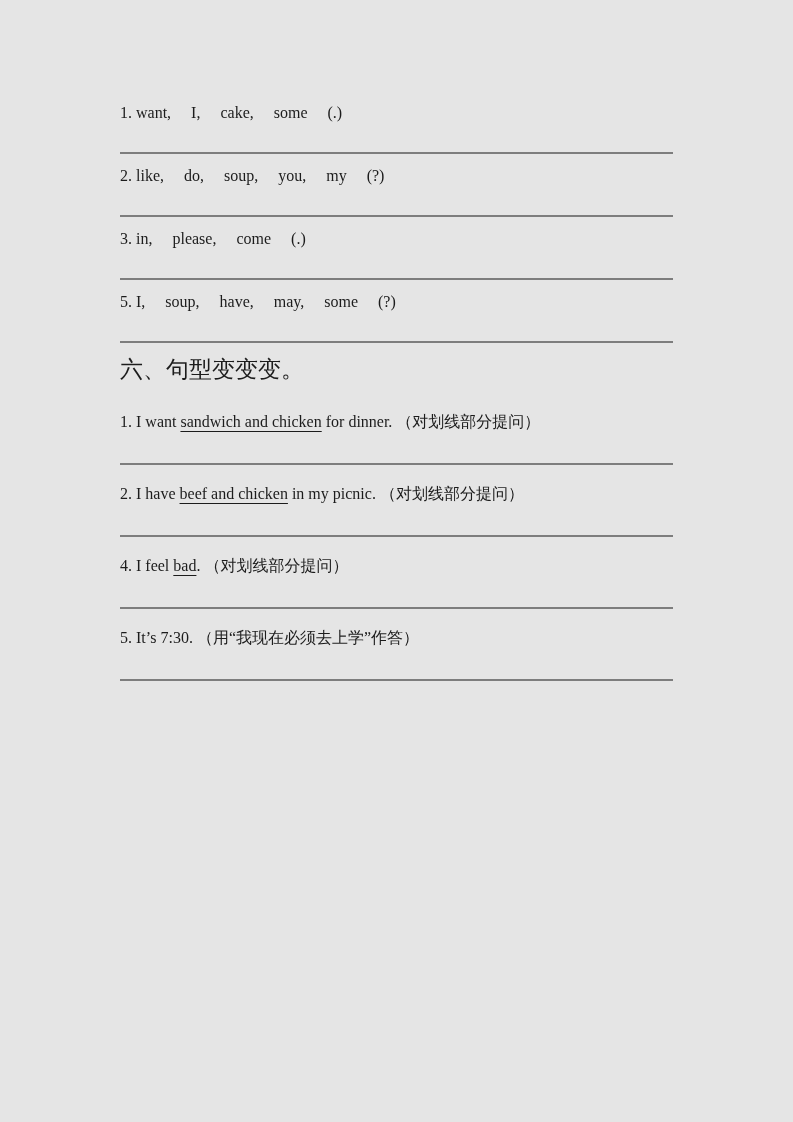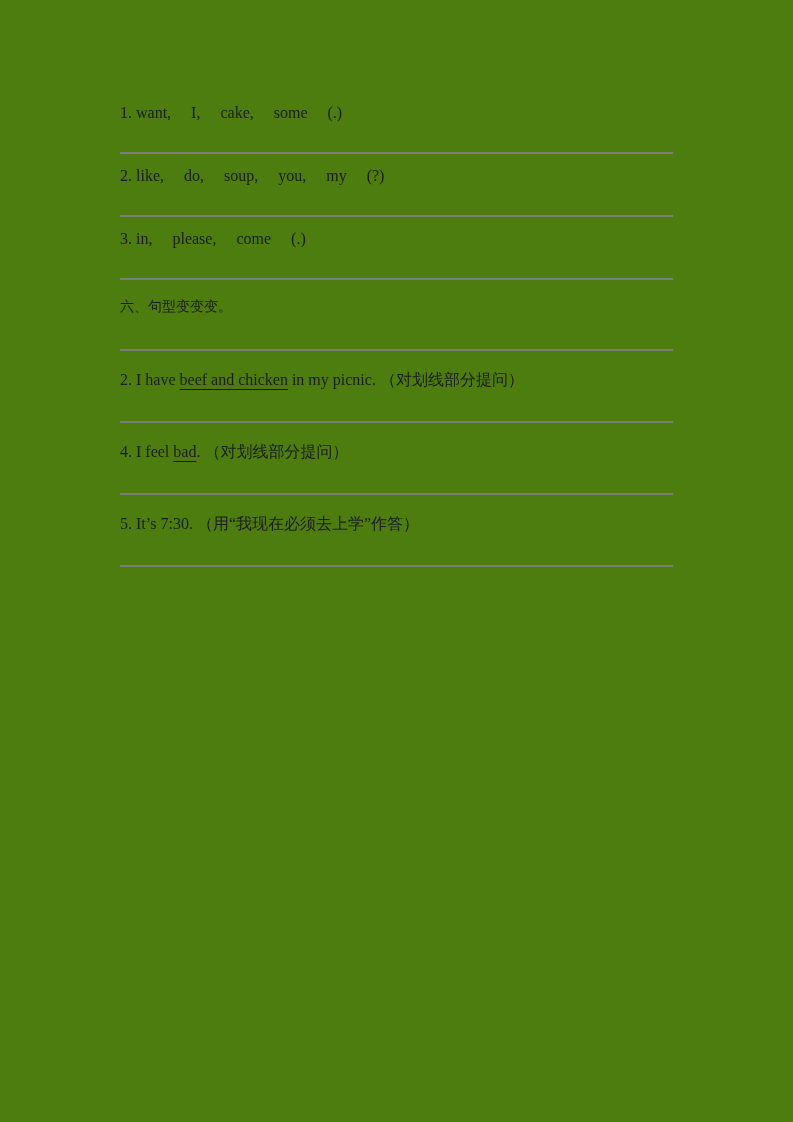--- a/index.html
+++ b/index.html
@@ -4,21 +4,21 @@
 <style>
   html, body {
     margin: 0;
     padding: 0;
     background: #ffffff;
   }
   .page {
     position: relative;
     width: 793px;
     height: 1122px;
-    background: #4d7c0f;
+    background: #e5e5e5;
     font-family: "Liberation Serif", "DejaVu Serif", serif;
     font-size: 16px;
     color: #1c1c1c;
     overflow: hidden;
   }
   .content {
     padding: 103px 120px 0 120px;
   }
   .q-text {
     white-space: pre;
@@ -26,21 +26,21 @@
   }
   .blank-line {
     height: 0;
     border-bottom: 2px solid #7d7d7d;
     margin-top: 29px;
   }
   .row5 { margin-bottom: 12px; }
   .row6 { margin-bottom: 19px; }
   .row6 .blank-line { margin-top: 31px; }
   .section-heading {
-    font-size: 14px;
+    font-size: 23px;
     line-height: 22px;
     margin: 16px 0 31px 0;
     white-space: pre;
   }
   .u {
     text-decoration: underline;
     text-underline-offset: 4px;
     text-decoration-thickness: 1px;
   }
 </style>
@@ -55,24 +55,29 @@
       <div class="blank-line"></div>
     </div>
     <div class="row5">
       <div class="q-text">2. like,     do,     soup,     you,     my     (?)</div>
       <div class="blank-line"></div>
     </div>
     <div class="row5">
       <div class="q-text">3. in,     please,     come     (.)</div>
       <div class="blank-line"></div>
     </div>
+    <div class="row5">
+      <div class="q-text">5. I,     soup,     have,     may,     some     (?)</div>
+      <div class="blank-line"></div>
+    </div>
 
     <div class="section-heading">六、句型变变变。</div>
 
     <div class="row6">
+      <div class="q-text"><span>1. I want </span><span class="u">sandwich and chicken</span><span> for dinner. （对划线部分提问）</span></div>
       <div class="blank-line"></div>
     </div>
     <div class="row6">
       <div class="q-text"><span>2. I have </span><span class="u">beef and chicken</span><span> in my picnic. （对划线部分提问）</span></div>
       <div class="blank-line"></div>
     </div>
     <div class="row6">
       <div class="q-text"><span>4. I feel </span><span class="u">bad</span><span>. （对划线部分提问）</span></div>
       <div class="blank-line"></div>
     </div>

